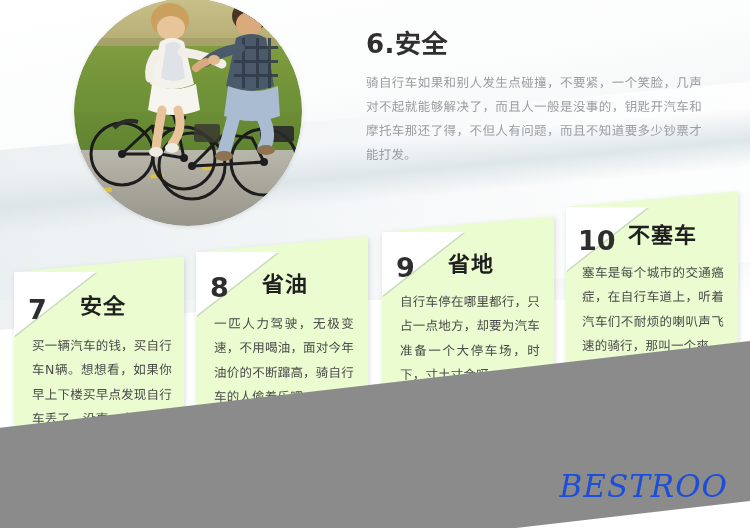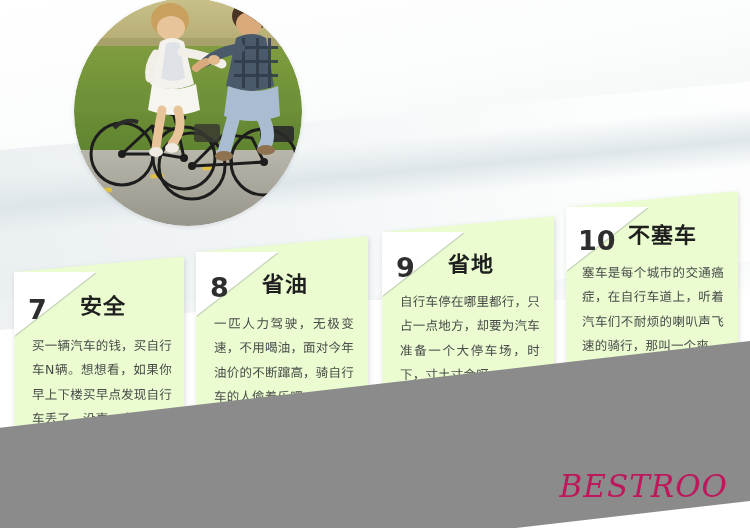--- a/index.html
+++ b/index.html
@@ -160,21 +160,21 @@
     transform: skewY(-6.6deg);
     transform-origin: left top;
   }
   .brand {
     position: absolute;
     right: 22px; bottom: 26px;
     font-family: "DejaVu Serif", "Liberation Serif", serif;
     font-style: italic;
     font-size: 31px;
     letter-spacing: 1px;
-    color: #be185d;
+    color: #1d4ed8;
     line-height: 1;
   }
 </style>
 </head>
 <body>
 
 <div id="page">
 
   <div class="bg-wash"></div>
   <div class="bg-wash-2"></div>
@@ -269,20 +269,24 @@
           <path d="M188 118 q10 18 2 32" stroke="#a9bcd2" stroke-width="13" fill="none" stroke-linecap="round"></path>
           <ellipse cx="150" cy="158" rx="9" ry="5" fill="#8f7350"></ellipse>
           <ellipse cx="192" cy="152" rx="9" ry="5" fill="#8f7350"></ellipse>
         </g>
 
         <ellipse cx="140" cy="62" rx="6" ry="5" fill="#e2b88d"></ellipse>
       </g>
     </svg>
   </div>
 
+  <div class="header">
+    <h1 class="header-title">6.安全</h1>
+    <p class="header-body">骑自行车如果和别人发生点碰撞，不要紧，一个笑脸，几声对不起就能够解决了，而且人一般是没事的，钥匙开汽车和摩托车那还了得，不但人有问题，而且不知道要多少钞票才能打发。</p>
+  </div>
 
   <div class="cards">
 
     <div class="card" id="card-7">
       <div class="card-inner">
         <div class="fold"></div>
         <div class="card-num">7</div>
         <div class="card-title">安全</div>
         <div class="card-body">买一辆汽车的钱，买自行车N辆。想想看，如果你早上下楼买早点发现自行车丢了，没事，中午去买过一辆就是，若是汽车，恐怕就不能这么简单了。</div>
       </div>

